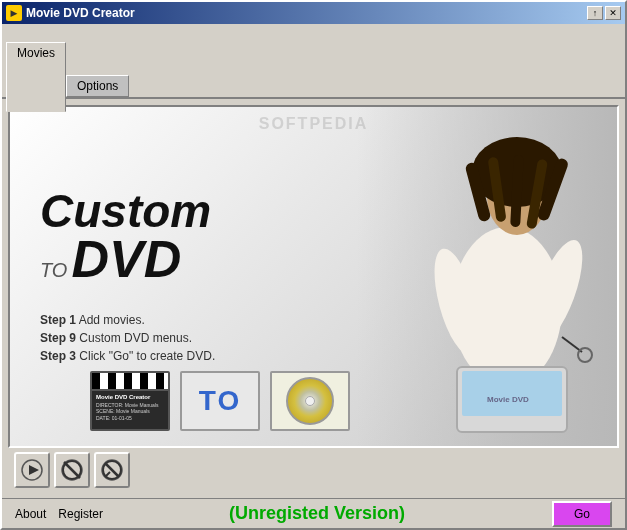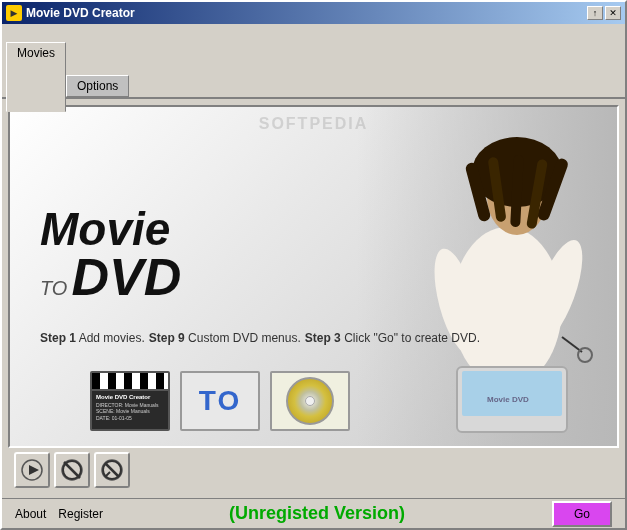--- a/index.html
+++ b/index.html
@@ -156,21 +156,21 @@
     .banner-left {
       display: flex;
       flex-direction: column;
       gap: 6px;
       z-index: 2;
     }
 
     .steps {
       margin-top: 22px;
       display: flex;
-      flex-direction: row;
+      flex-direction: column;
       gap: 4px;
     }
 
     .step-text {
       font-size: 12px;
       color: #333;
     }
 
     .step-text strong {
       font-weight: bold;
@@ -378,21 +378,21 @@
 
   <div class="content-area">
 
     <div class="banner-frame">
       <div class="banner-bg">
 
         <div class="softpedia-watermark">SOFTPEDIA</div>
 
         <div class="banner-left">
           <div style="line-height:1.1;">
-            <div style="font-size:46px; font-weight:bold; font-style:italic; color:#111; line-height:0.95;">Movie</div>
+            <div style="font-size:46px; font-weight:bold; font-style:italic; color:#111; line-height:0.95;">Custom</div>
             <div style="display:flex; align-items:baseline; gap:4px;">
               <span style="font-size:20px; font-style:italic; color:#555;">TO</span>
               <span style="font-size:52px; font-weight:bold; font-style:italic; color:#111; line-height:1;text-align:right;">DVD</span>
             </div>
           </div>
           <div class="steps">
             <div class="step-text">
               <strong>Step 1</strong><span> Add movies.</span>
             </div>
             <div class="step-text">

